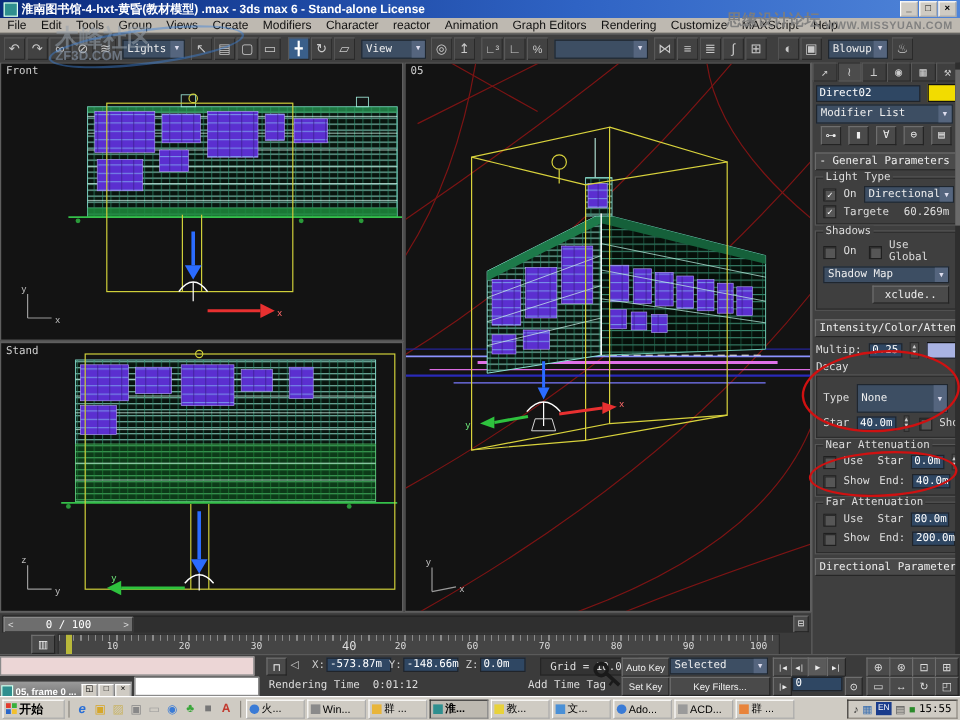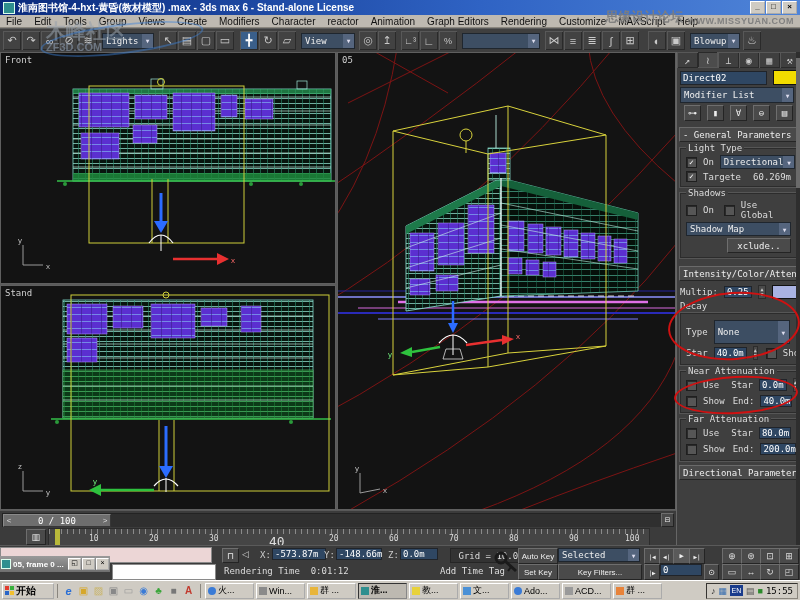--- a/index.html
+++ b/index.html
@@ -517,33 +517,33 @@
 </div>
 
 <div id="trackbar" class="abs">
   <span class="btn3d" style="position:absolute;left:26px;top:2px;width:18px;height:14px;font-size:9px">▥</span>
   <div style="position:absolute;left:48px;top:1px;width:600px;height:16px;background:#454545;border:1px solid #2c2c2c;
               background-image:repeating-linear-gradient(90deg,#8a8a8a 0,#8a8a8a 1px,transparent 1px,transparent 6px);background-size:100% 5px;background-repeat:no-repeat;background-position:0 0">
     <div style="position:absolute;left:6px;top:0;width:5px;height:16px;background:#b8b83a"></div>
     <span class="mono abs" style="left:40px;top:5px;font-size:8px;color:#ddd">10</span>
     <span class="mono abs" style="left:100px;top:5px;font-size:8px;color:#ddd">20</span>
     <span class="mono abs" style="left:160px;top:5px;font-size:8px;color:#ddd">30</span>
-    <span class="mono abs" style="left:220px;top:5px;font-size:13px;color:#ddd">40</span>
+    <span class="mono abs" style="left:236px;top:5px;font-size:10px;color:#ddd">40</span>
     <span class="mono abs" style="left:280px;top:5px;font-size:8px;color:#ddd">20</span>
     <span class="mono abs" style="left:340px;top:5px;font-size:8px;color:#ddd">60</span>
     <span class="mono abs" style="left:400px;top:5px;font-size:8px;color:#ddd">70</span>
     <span class="mono abs" style="left:460px;top:5px;font-size:8px;color:#ddd">80</span>
     <span class="mono abs" style="left:520px;top:5px;font-size:8px;color:#ddd">90</span>
     <span class="mono abs" style="left:576px;top:5px;font-size:8px;color:#ddd">100</span>
   </div>
 </div>
 
 <div id="statusbar" class="abs">
   <div style="position:absolute;left:0;top:1px;width:212px;height:16px;background:#ecd6d6;border:1px solid #8a8a8a;box-sizing:border-box"></div>
-  <div style="position:absolute;left:0;top:10px;width:110px;height:16px;background:linear-gradient(#9a9a9a,#6f6f6f);display:flex;align-items:center;padding:8px 1px;box-sizing:border-box">
+  <div style="position:absolute;left:0;top:22px;width:110px;height:16px;background:linear-gradient(#9a9a9a,#6f6f6f);display:flex;align-items:center;padding:8px 1px;box-sizing:border-box">
     <span style="width:8px;height:8px;background:#2f8f8f;border:1px solid #dfe;margin-right:2px"></span>
     <span style="color:#fff;font-size:8px;font-weight:bold;white-space:nowrap;overflow:hidden;flex:1">05, frame 0 ...</span>
     <span class="winbtn" style="width:11px;height:10px;font-size:7px;line-height:8px">◱</span>
     <span class="winbtn" style="width:11px;height:10px;font-size:7px;line-height:8px">□</span>
     <span class="winbtn" style="width:11px;height:10px;font-size:7px;line-height:8px">×</span>
   </div>
   <div style="position:absolute;left:112px;top:18px;width:104px;height:16px;background:#ffffff;border:1px solid #8a8a8a;box-sizing:border-box"></div>
 
   <span class="btn3d" style="position:absolute;left:222px;top:2px;width:15px;height:13px;font-size:9px">⊓</span>
   <span style="position:absolute;left:242px;top:3px;color:#ccc;font-size:9px">◁</span>

